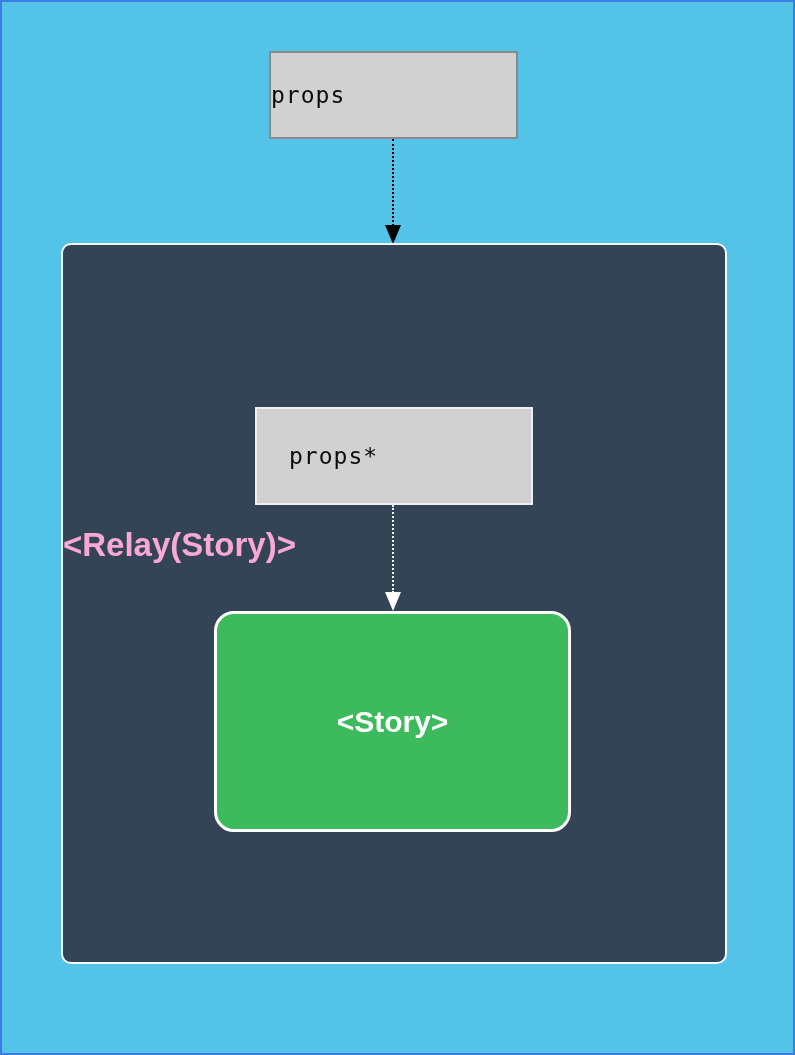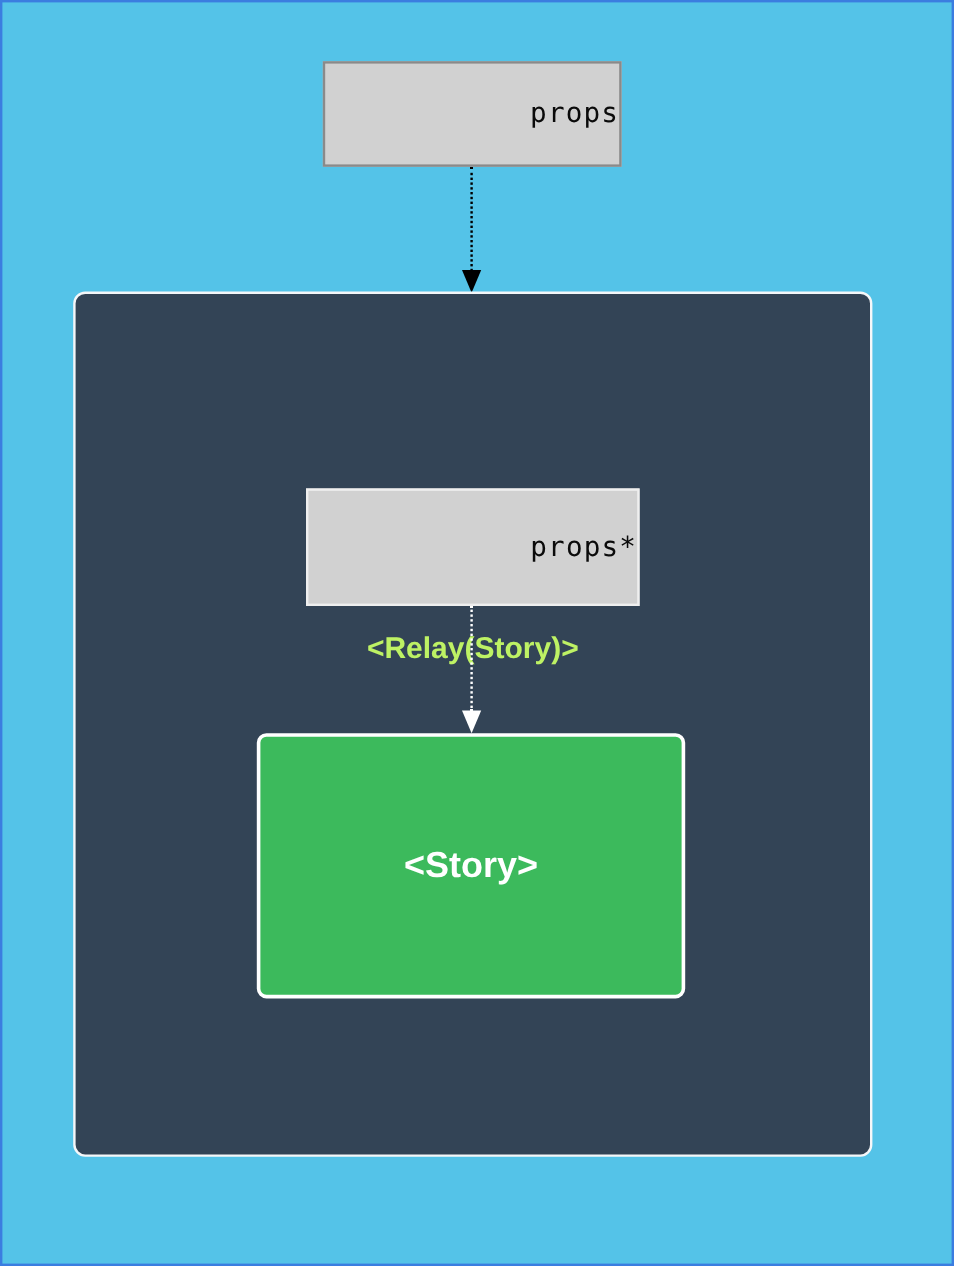--- a/index.html
+++ b/index.html
@@ -11,21 +11,21 @@
     overflow: hidden;
     font-family: "Liberation Sans", sans-serif;
   }
   .abs { position: absolute; }
 
   
   .gray-box {
     background: #d1d1d1;
     display: flex;
     align-items: center;
-    justify-content: flex-end;
+    justify-content: flex-start;
     font-family: "DejaVu Sans Mono", "Liberation Mono", monospace;
     font-size: 23px;
     color: #0a0a0a;
     letter-spacing: 1px;
   }
   #outer-props {
     left: 267px; top: 49px; width: 249px; height: 88px;
     border: 2px solid #8a8a8a;
   }
   #inner-props {
@@ -36,32 +36,32 @@
 
   
   #relay-box {
     left: 59px; top: 241px; width: 666px; height: 721px;
     background: #334456;
     border: 2px solid #f5f7f9;
     border-radius: 10px;
   }
   #relay-title {
     left: 0; top: 281px; width: 100%;
-    text-align: center;
-    color: #bef264;
-    font-size: 25px;
+    text-align: left;
+    color: #f9a8d4;
+    font-size: 33px;
     font-weight: bold;
   }
 
   
   #story-box {
     left: 212px; top: 609px; width: 357px; height: 221px;
     background: #3cba5c;
     border: 3px solid #ffffff;
-    border-radius: 8px;
+    border-radius: 20px;
     display: flex;
     align-items: center;
     justify-content: center;
     color: #ffffff;
     font-size: 30px;
     font-weight: bold;
   }
 
   
   .arrow-line {

